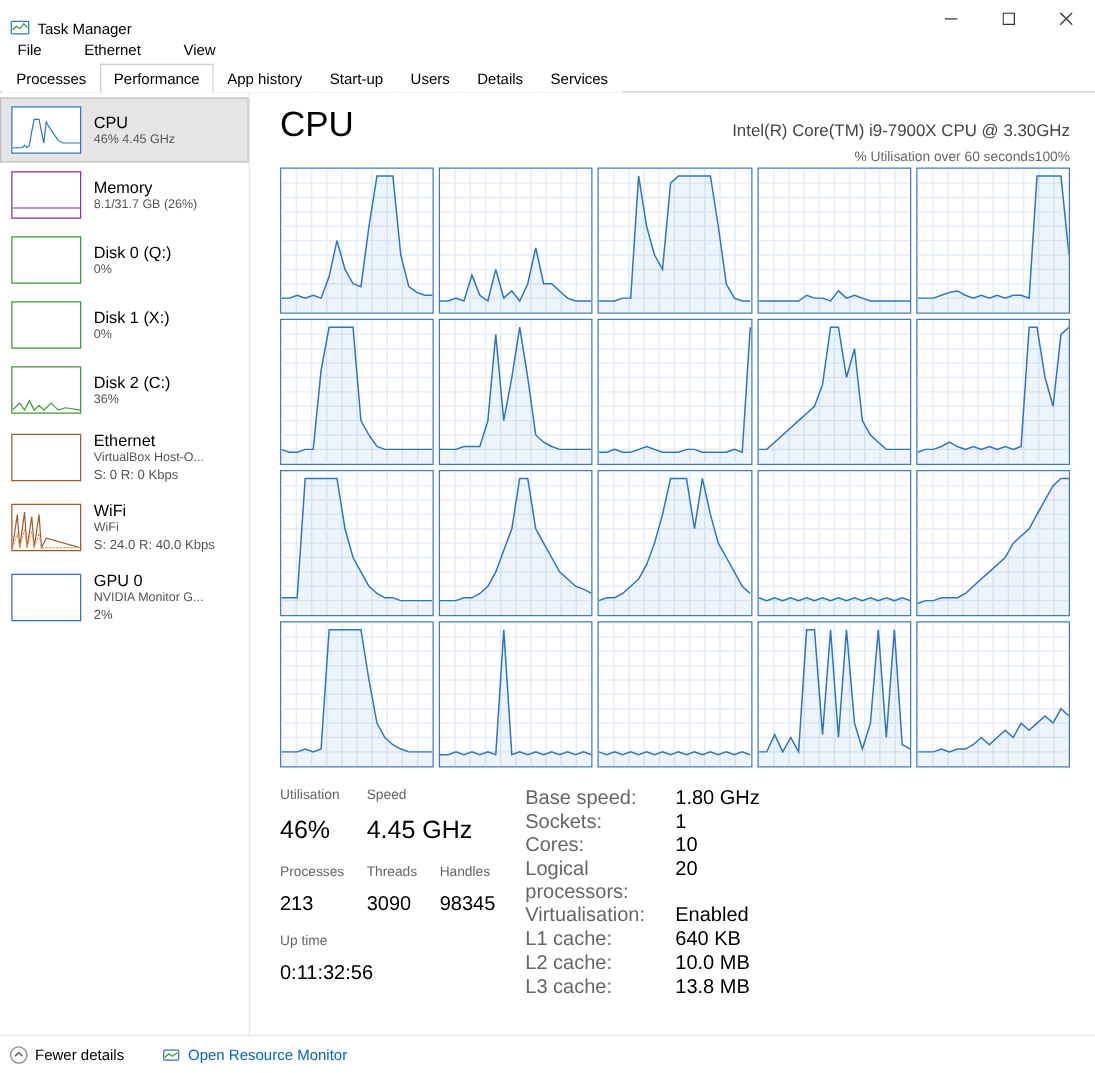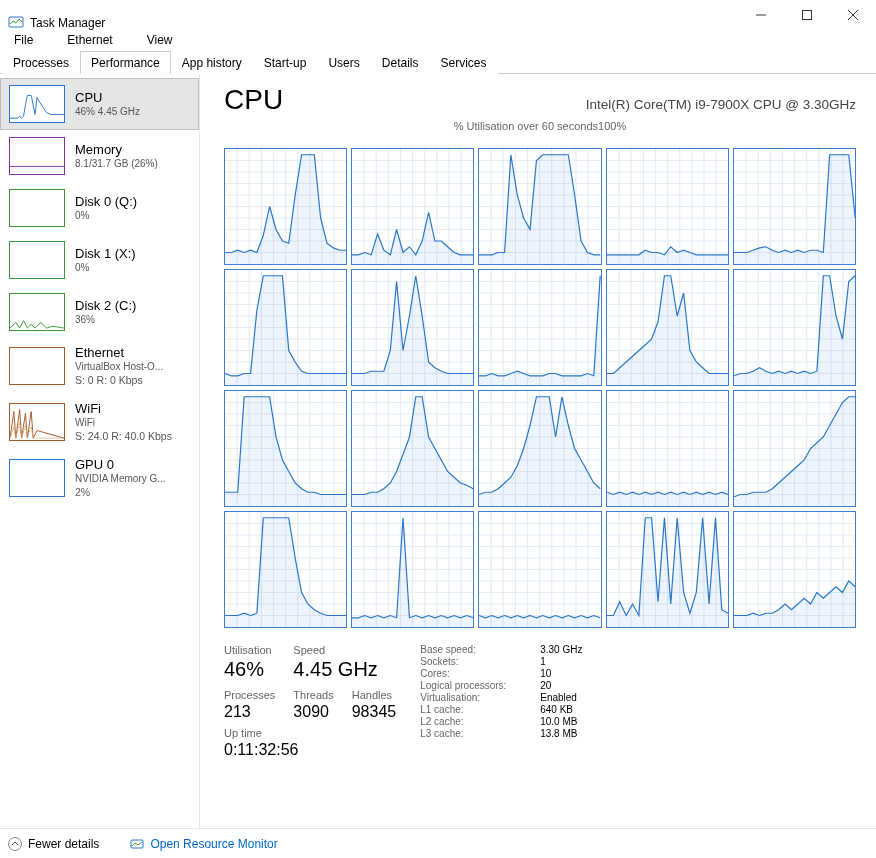--- a/index.html
+++ b/index.html
@@ -21,33 +21,33 @@
   .side-thumb { width: 56px; height: 38px; border: 1px solid; position: relative; background: #fff; flex-shrink: 0; }
   .side-thumb svg { position: absolute; inset: 0; width: 100%; height: 100%; }
   .side-text { line-height: 1.25; overflow: hidden; }
   .side-title { font-size: 13px; }
   .side-sub { font-size: 10px; color: #555; white-space: nowrap; overflow: hidden; text-overflow: ellipsis; max-width: 120px; }
   .side-sub2 { font-size: 10.5px; color: #555; }
   .main { flex: 1; padding: 10px 20px 10px 24px; overflow: hidden; display: flex; flex-direction: column; }
   .main-header { display: flex; align-items: baseline; justify-content: space-between; margin-bottom: 4px; }
   .main-title { font-size: 28px; font-weight: 400; }
   .main-sub { font-size: 13.5px; color: #444; }
-  .chart-headrow { display: flex; justify-content: center; font-size: 11px; color: #666; margin-bottom: 16px; }
+  .chart-headrow { display: flex; justify-content: flex-end; font-size: 11px; color: #666; margin-bottom: 2px; }
   .chart-grid { display: grid; grid-template-columns: repeat(5, 1fr); grid-template-rows: repeat(4, 1fr); gap: 4px; height: 480px; }
   .chart-cell { border: 1px solid #3e7dcc; position: relative; }
   .chart-cell svg { position: absolute; inset: 0; width: 100%; height: 100%; }
   .chart-cell .grid { stroke: #e4ecf7; stroke-width: 1; }
   .chart-cell .line { fill: none; stroke: #2a77c9; stroke-width: 1; }
   .chart-cell .fill { fill: rgba(42,119,201,0.08); stroke: none; }
   .stats { display: flex; gap: 24px; margin-top: 16px; font-size: 12px; }
   .stats-left { display: grid; grid-template-columns: auto auto auto; column-gap: 18px; row-gap: 2px; }
   .stat-label { color: #666; font-size: 11px; }
   .stat-big { font-size: 20px; padding-bottom: 6px; }
   .stat-mid { font-size: 16px; padding-bottom: 4px; }
-  .stats-right { font-size: 10px; }
+  .stats-right { font-size: 16px; }
   .stats-right .row { display: flex; margin-bottom: 1px; }
   .stats-right .k { width: 120px; color: #666; }
   .stats-right .v { }
   .footer { height: 30px; border-top: 1px solid #e5e5e5; display: flex; align-items: center; padding: 0 8px; gap: 31px; }
   .footer .link { color: #0066cc; }
   .footer .arrow-icon { width: 14px; height: 14px; border: 1px solid #888; border-radius: 50%; display: flex; align-items: center; justify-content: center; margin-right: 6px; }
   .footer-item { display: flex; align-items: center; }
   .rm-icon { width: 14px; height: 14px; margin-right: 6px; }
 </style>
 </head>
@@ -162,21 +162,21 @@
       <div class="side-text">
         <div class="side-title">WiFi</div>
         <div class="side-sub">WiFi</div>
         <div class="side-sub2">S: 24.0 R: 40.0 Kbps</div>
       </div>
     </div>
     <div class="side-item">
       <div class="side-thumb" style="border-color:#2a77c9"></div>
       <div class="side-text">
         <div class="side-title">GPU 0</div>
-        <div class="side-sub">NVIDIA Memory G...</div>
+        <div class="side-sub">NVIDIA Monitor G...</div>
         <div class="side-sub2">2%</div>
       </div>
     </div>
   </div>
 
   <div class="main">
     <div class="main-header">
       <div class="main-title">CPU</div>
       <div class="main-sub">Intel(R) Core(TM) i9-7900X CPU @ 3.30GHz</div>
     </div>
@@ -679,21 +679,21 @@
         <div class="stat-label">Handles</div>
         <div class="stat-mid">213</div>
         <div class="stat-mid">3090</div>
         <div class="stat-mid">98345</div>
         <div class="stat-label" style="grid-column:1/4">Up time</div>
         <div class="stat-mid" style="grid-column:1/4">0:11:32:56</div>
       </div>
       <div class="stats-right" id="stats-right">
           <div class="row">
             <div class="k">Base speed:</div>
-            <div class="v">3.30 GHz</div>
+            <div class="v">1.80 GHz</div>
           </div>
           <div class="row">
             <div class="k">Sockets:</div>
             <div class="v">1</div>
           </div>
           <div class="row">
             <div class="k">Cores:</div>
             <div class="v">10</div>
           </div>
           <div class="row">

